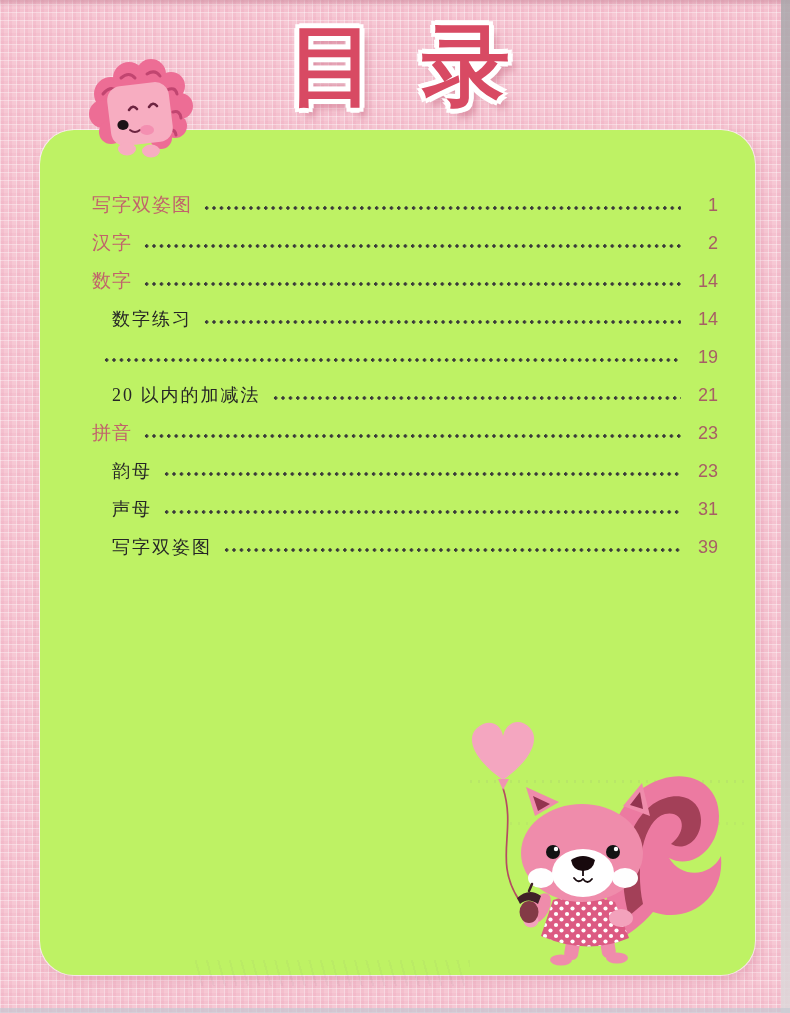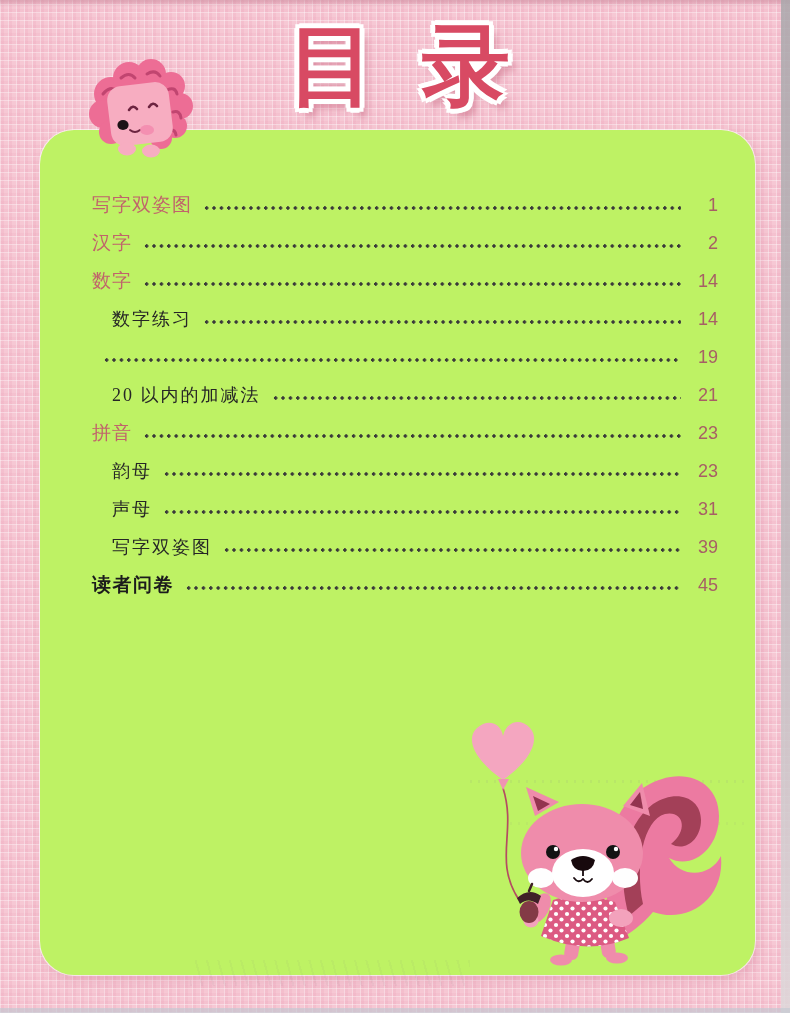--- a/index.html
+++ b/index.html
@@ -115,25 +115,20 @@
     </div>
     <div class="row lvl2">
       <span class="lbl">声母</span>
       <span class="dots"></span>
       <span class="num">31</span>
     </div>
     <div class="row lvl2">
       <span class="lbl">写字双姿图</span>
       <span class="dots"></span>
       <span class="num">39</span>
-    </div>
-    <div class="row dark">
-      <span class="lbl">读者问卷</span>
-      <span class="dots"></span>
-      <span class="num">45</span>
     </div>
   </div>
 
   <div class="ghost g1"></div>
   <div class="ghost g2"></div>
   <div class="ghost g3"></div>
 
 </div>
 
 <svg class="hedgehog" viewBox="0 0 120 108">

